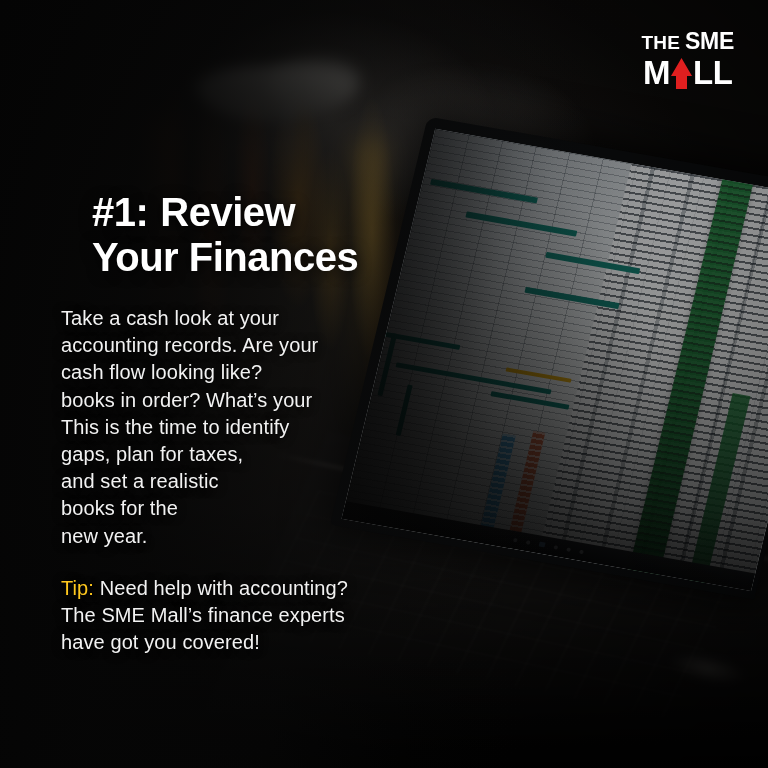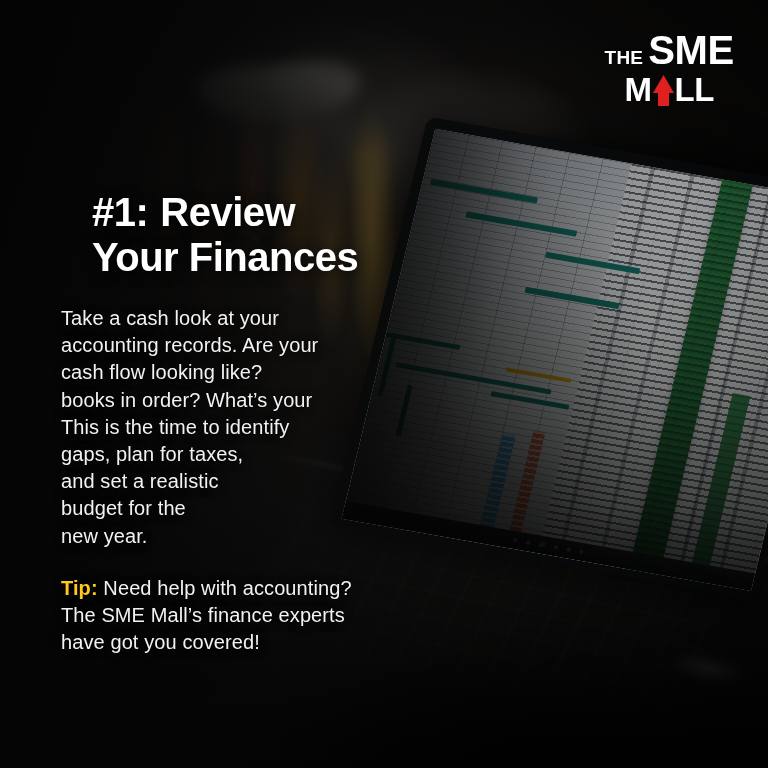--- a/index.html
+++ b/index.html
@@ -231,21 +231,21 @@
     user-select:none;
   }
   .logo-row-1 {
     display:flex; align-items:baseline; justify-content:center; gap:5px;
     color:#ffffff;
   }
   .logo-the {
     font-size:19px; font-weight:700; letter-spacing:.2px;
   }
   .logo-sme {
-    font-size:40px; font-weight:700; letter-spacing:-.3px;
+    font-size:23px; font-weight:700; letter-spacing:-.3px;
   }
   .logo-row-2 {
     margin-top:3px;
     display:flex; align-items:flex-end; justify-content:center;
     color:#ffffff; font-size:33px; font-weight:700; letter-spacing:-.4px;
   }
   .logo-arrow {
     position:relative;
     width:21px; height:31px;
     margin:0 1px;
@@ -279,21 +279,21 @@
 
   .tip-block {
     position:absolute; left:61px; top:575px;
     color:#f2f2f2;
     font-size:20px;
     line-height:27.2px;
     letter-spacing:.1px;
     text-shadow:0 1px 10px rgba(0,0,0,.9);
     max-width:370px;
   }
-  .tip-label { font-weight:700;text-align:right; }
+  .tip-label { font-weight:400;text-align:right; }
   .tip-block p { margin:0; }
 </style>
 </head>
 <body>
 
 <div class="canvas">
 
   <div class="photo-bg">
     <div class="bokeh-col-a"></div>
     <div class="bokeh-col-b"></div>
@@ -364,21 +364,21 @@
   </h1>
 
   <div class="body-copy">
     <p>Take a cash look at your</p>
     <p>accounting records. Are your</p>
     <p>cash flow looking like?</p>
     <p>books in order? What’s your</p>
     <p>This is the time to identify</p>
     <p>gaps, plan for taxes,</p>
     <p>and set a realistic</p>
-    <p>budget for the</p>
+    <p>books for the</p>
     <p>new year.</p>
   </div>
 
   <div class="tip-block">
     <p><span class="tip-label" style="color: rgb(255, 200, 30);">Tip:</span><span> Need help with accounting?</span></p>
     <p>The SME Mall’s finance experts</p>
     <p>have got you covered!</p>
   </div>
 
 </div>

